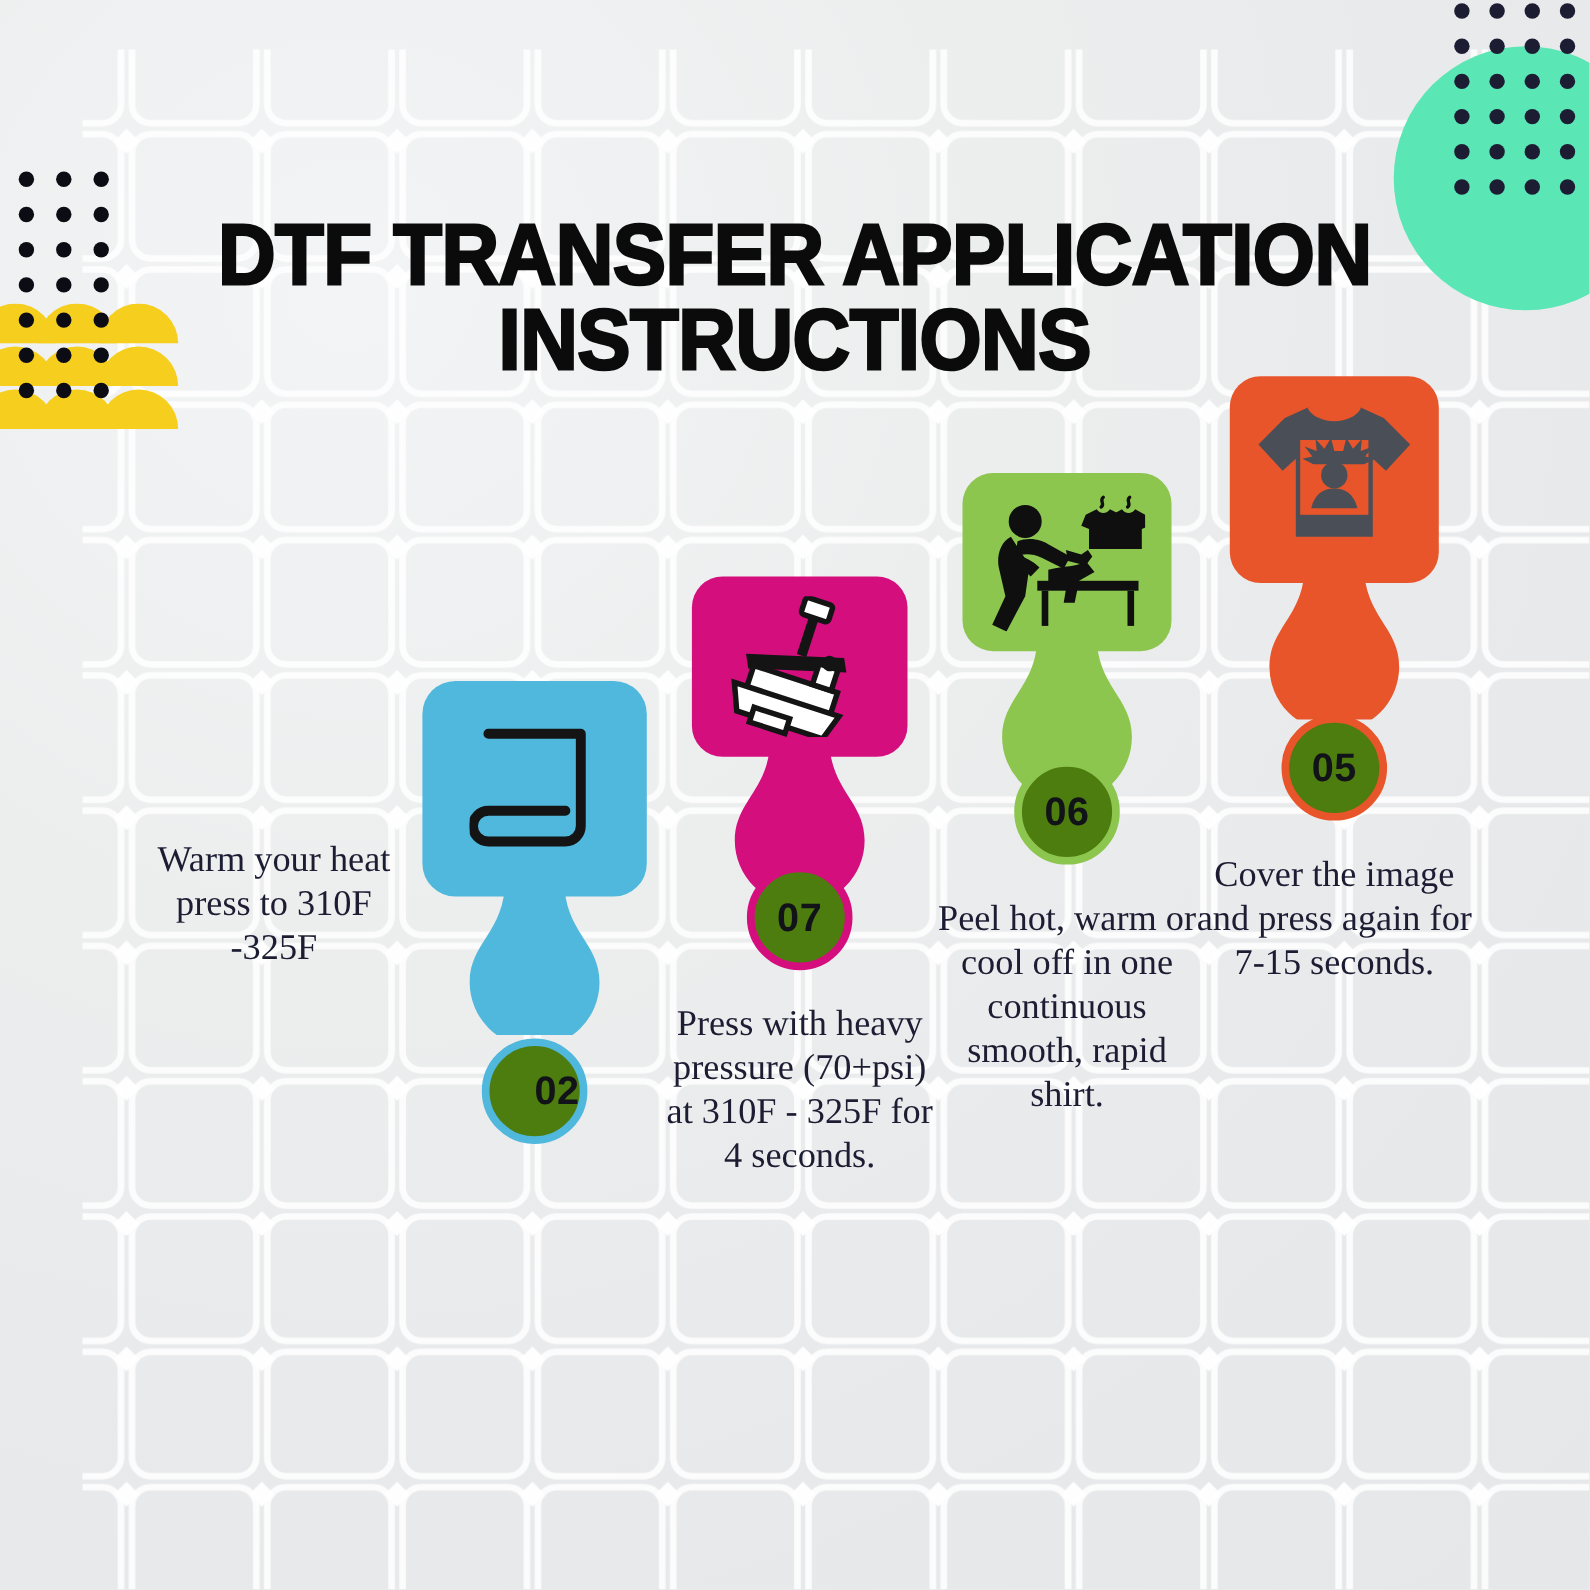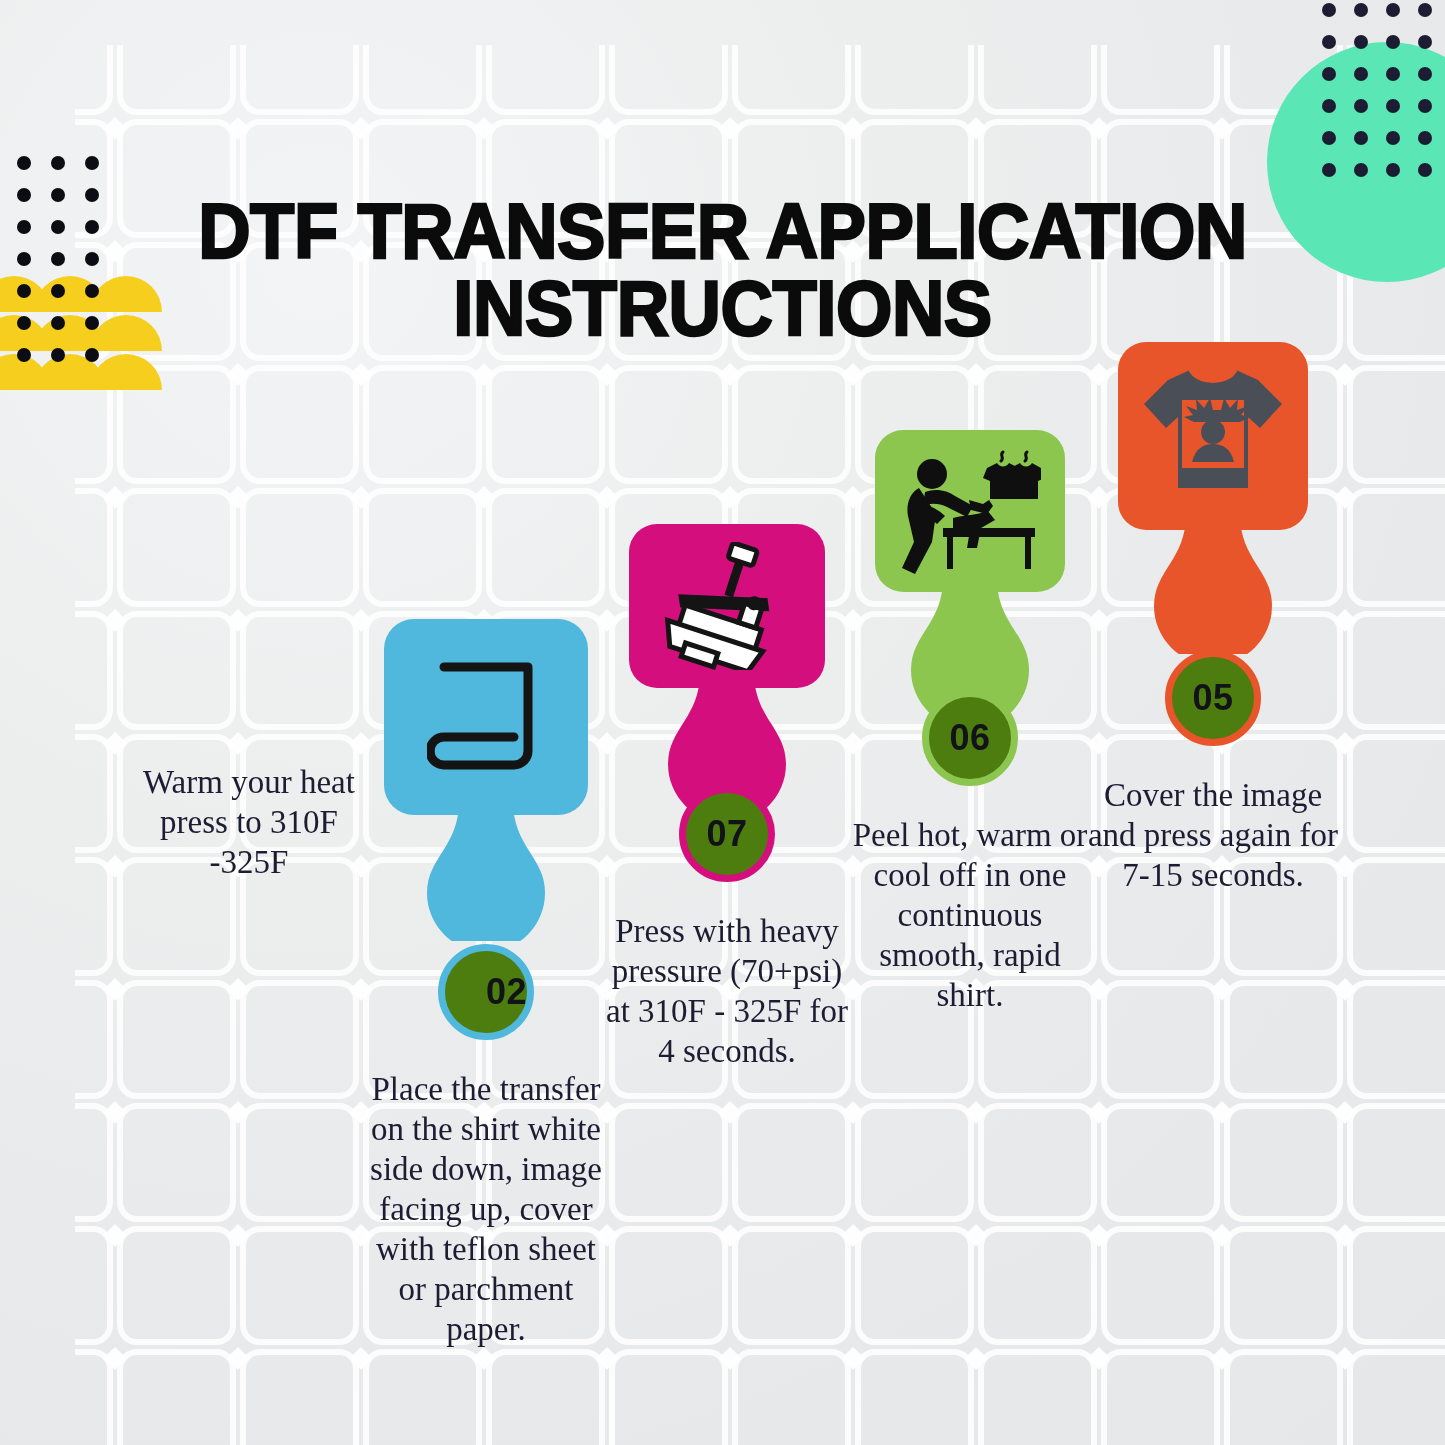--- a/index.html
+++ b/index.html
@@ -188,21 +188,20 @@
           <g fill="none" stroke="#141414" stroke-width="9" stroke-linejoin="round" stroke-linecap="round">
             <path d="M17 8 H101 V92 a14 14 0 0 1 -14 14 H17 a14 14 0 0 1 -14 -14"></path>
             <path d="M3 92 a14 14 0 0 1 14 -14 H87"></path>
           </g>
         </svg>
       </div>
       <div class="numcircle" style="margin-top:129px;border:7px solid #4FB8DC;justify-content:flex-end;">
         <span>02</span>
       </div>
     </div>
-    <div class="caption">Place the transfer on the shirt white side down, image facing up, cover with teflon sheet or parchment paper.</div>
   </div>
 
   <div class="step" style="left:596px;top:524px;">
     <div class="badge-wrap">
       <svg class="connector" style="top:148px;" width="130" height="140" viewBox="0 0 130 140" xmlns="http://www.w3.org/2000/svg">
         <path d="M38 0 C38 46, 6 56, 6 92 a59 59 0 0 0 118 0 C124 56, 92 46, 92 0 Z" fill="#D40F7D"></path>
       </svg>
       <div class="tile" style="background:#D40F7D;width:196px;height:164px;border-radius:28px;">
         <svg width="128" height="128" viewBox="0 0 128 128" xmlns="http://www.w3.org/2000/svg">
           <g transform="rotate(18 64 64)">

